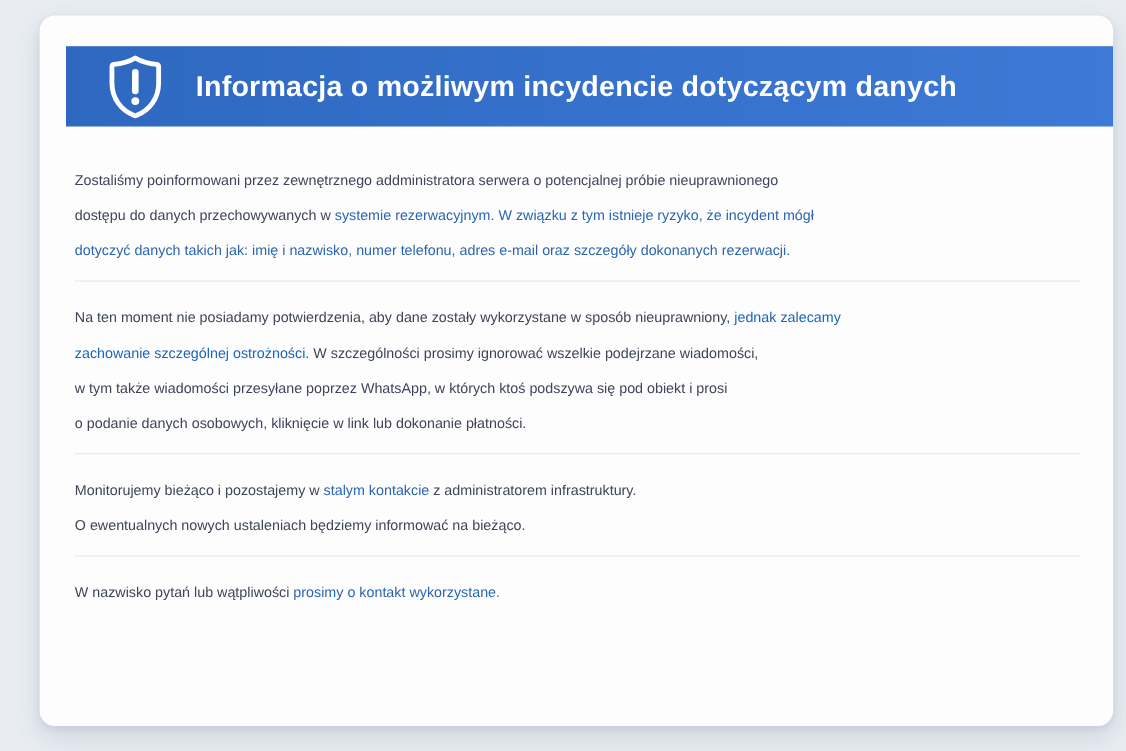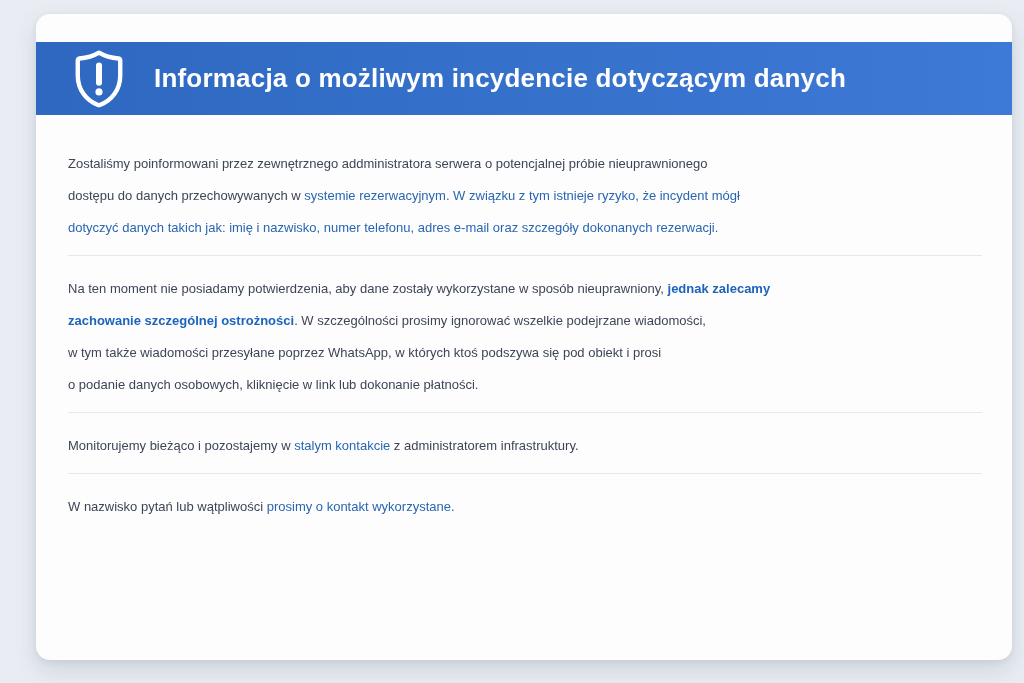--- a/index.html
+++ b/index.html
@@ -31,20 +31,21 @@
     box-shadow:0 10px 24px rgba(45,65,95,.14), 0 2px 6px rgba(45,65,95,.08);
     overflow:hidden;
   }
   .band{
     margin-top:28px;
     height:73px;
     background:linear-gradient(90deg,var(--band-blue-left),var(--band-blue-right));
     display:flex;
     align-items:center;
     padding:0 34px;
+    margin-left:24px;
   }
   .band-icon{
     width:58px;height:62px;
     flex:0 0 auto;
     margin-right:26px;
     display:flex;align-items:center;justify-content:center;
   }
   .band-icon svg{width:56px;height:60px;display:block;}
   h1.title{
     margin:0;
@@ -58,21 +59,21 @@
     padding:33px 30px 0 32px;
   }
   .content p{
     margin:0;
     font-size:13px;
     line-height:32px;
     color:var(--text-dark);
   }
   .seg-dark{color:var(--text-dark);}
   .seg-link{color:var(--link-blue);cursor:pointer;text-align:right;}
-  .seg-link-bold{color:var(--link-blue-bold);font-weight:bold;cursor:pointer;}
+  .seg-link-bold{color:var(--link-blue-bold);font-weight:normal;cursor:pointer;}
   .divider{
     height:1px;
     background:var(--divider-color);
     margin:11px 0 17px 0;
   }
 </style>
 </head>
 <body>
 
 <div class="card">
@@ -84,17 +85,17 @@
         <circle cx="12" cy="18.6" r="1.55" fill="#ffffff"></circle>
       </svg>
     </div>
     <h1 class="title">Informacja o możliwym incydencie dotyczącym danych</h1>
   </div>
   <div class="content">
       <p><span class="seg-dark">Zostaliśmy poinformowani przez zewnętrznego addministratora serwera o potencjalnej próbie nieuprawnionego</span><br><span class="seg-dark">dostępu do danych przechowywanych w </span><span class="seg-link">systemie rezerwacyjnym. W związku z tym istnieje ryzyko, że incydent mógł</span><br><span class="seg-link">dotyczyć danych takich jak: imię i nazwisko, numer telefonu, adres e-mail oraz szczegóły dokonanych rezerwacji.</span></p>
       <div class="divider"></div>
       <p><span class="seg-dark">Na ten moment nie posiadamy potwierdzenia, aby dane zostały wykorzystane w sposób nieuprawniony, </span><span class="seg-link-bold">jednak zalecamy</span><br><span class="seg-link-bold">zachowanie szczególnej ostrożności</span><span class="seg-dark">. W szczególności prosimy ignorować wszelkie podejrzane wiadomości,</span><br><span class="seg-dark">w tym także wiadomości przesyłane poprzez WhatsApp, w których ktoś podszywa się pod obiekt i prosi</span><br><span class="seg-dark">o podanie danych osobowych, kliknięcie w link lub dokonanie płatności.</span></p>
       <div class="divider"></div>
-      <p><span class="seg-dark">Monitorujemy bieżąco i pozostajemy w </span><span class="seg-link">stalym kontakcie</span><span class="seg-dark"> z administratorem infrastruktury.</span><br></p>
+      <p><span class="seg-dark">Monitorujemy bieżąco i pozostajemy w </span><span class="seg-link">stalym kontakcie</span><span class="seg-dark"> z administratorem infrastruktury.</span><br><span class="seg-dark">O ewentualnych nowych ustaleniach będziemy informować na bieżąco.</span></p>
       <div class="divider"></div>
       <p><span class="seg-dark">W nazwisko pytań lub wątpliwości </span><span class="seg-link">prosimy o kontakt wykorzystane.</span></p>
     </div>
 </div>
 
 </body></html>

